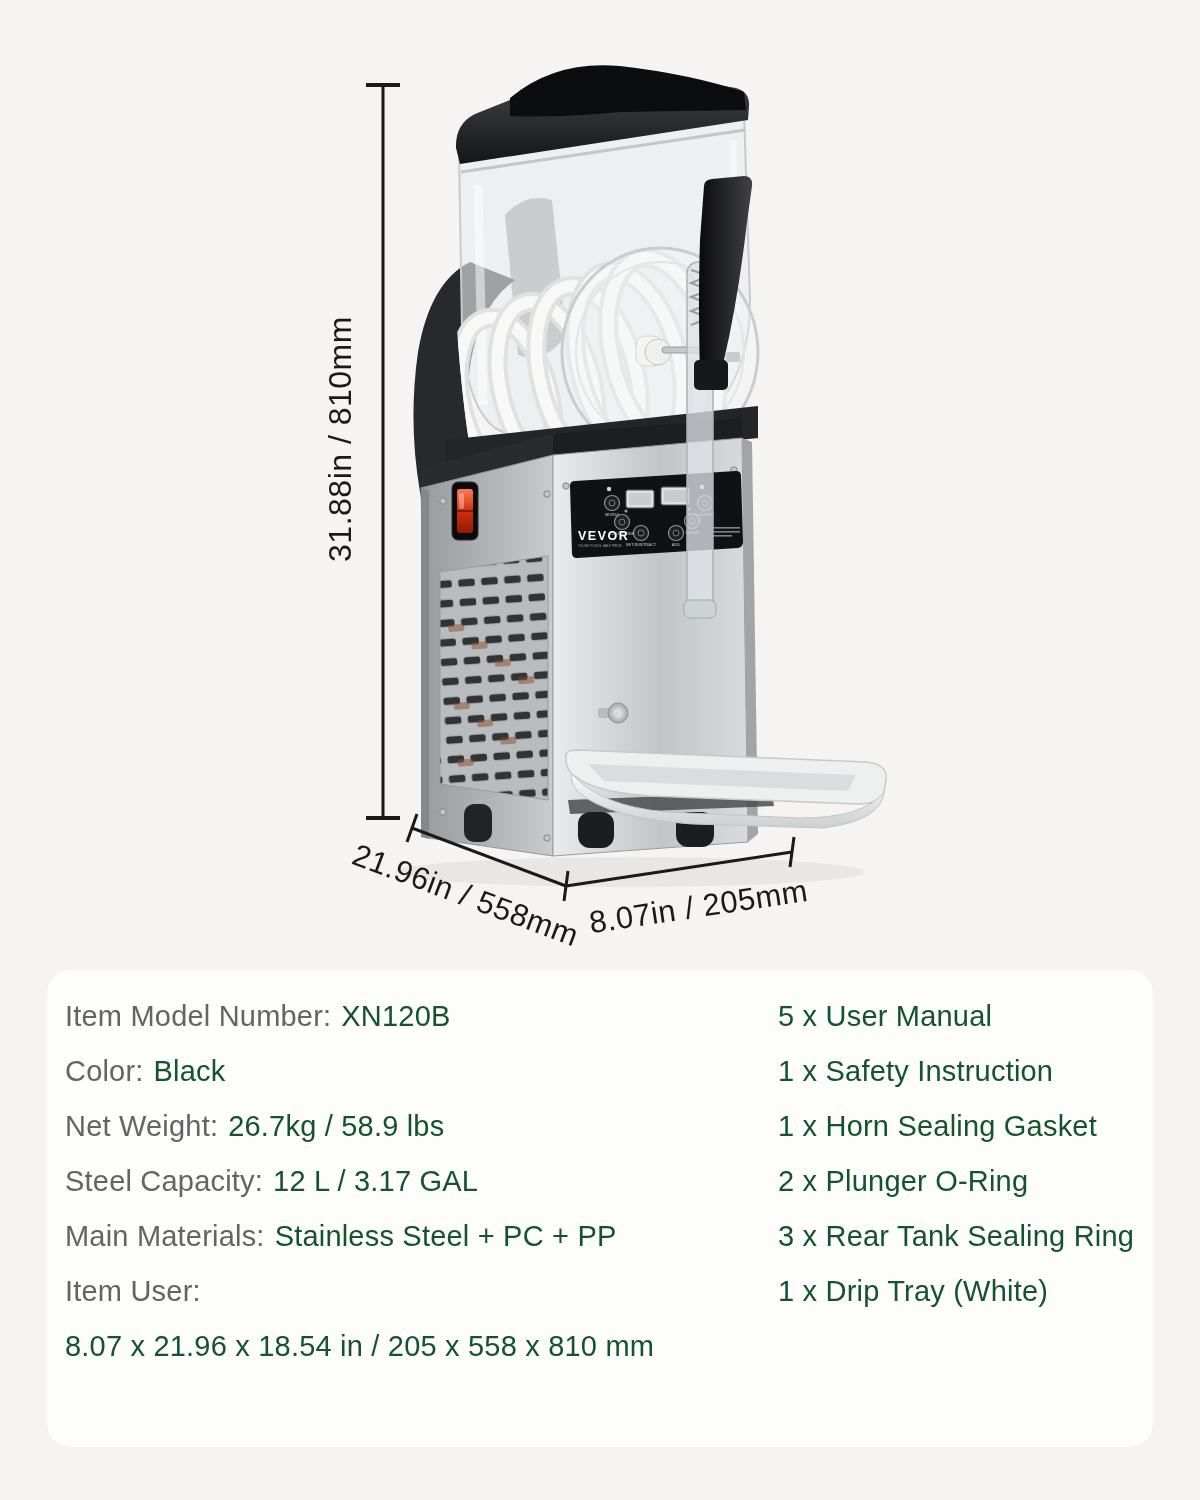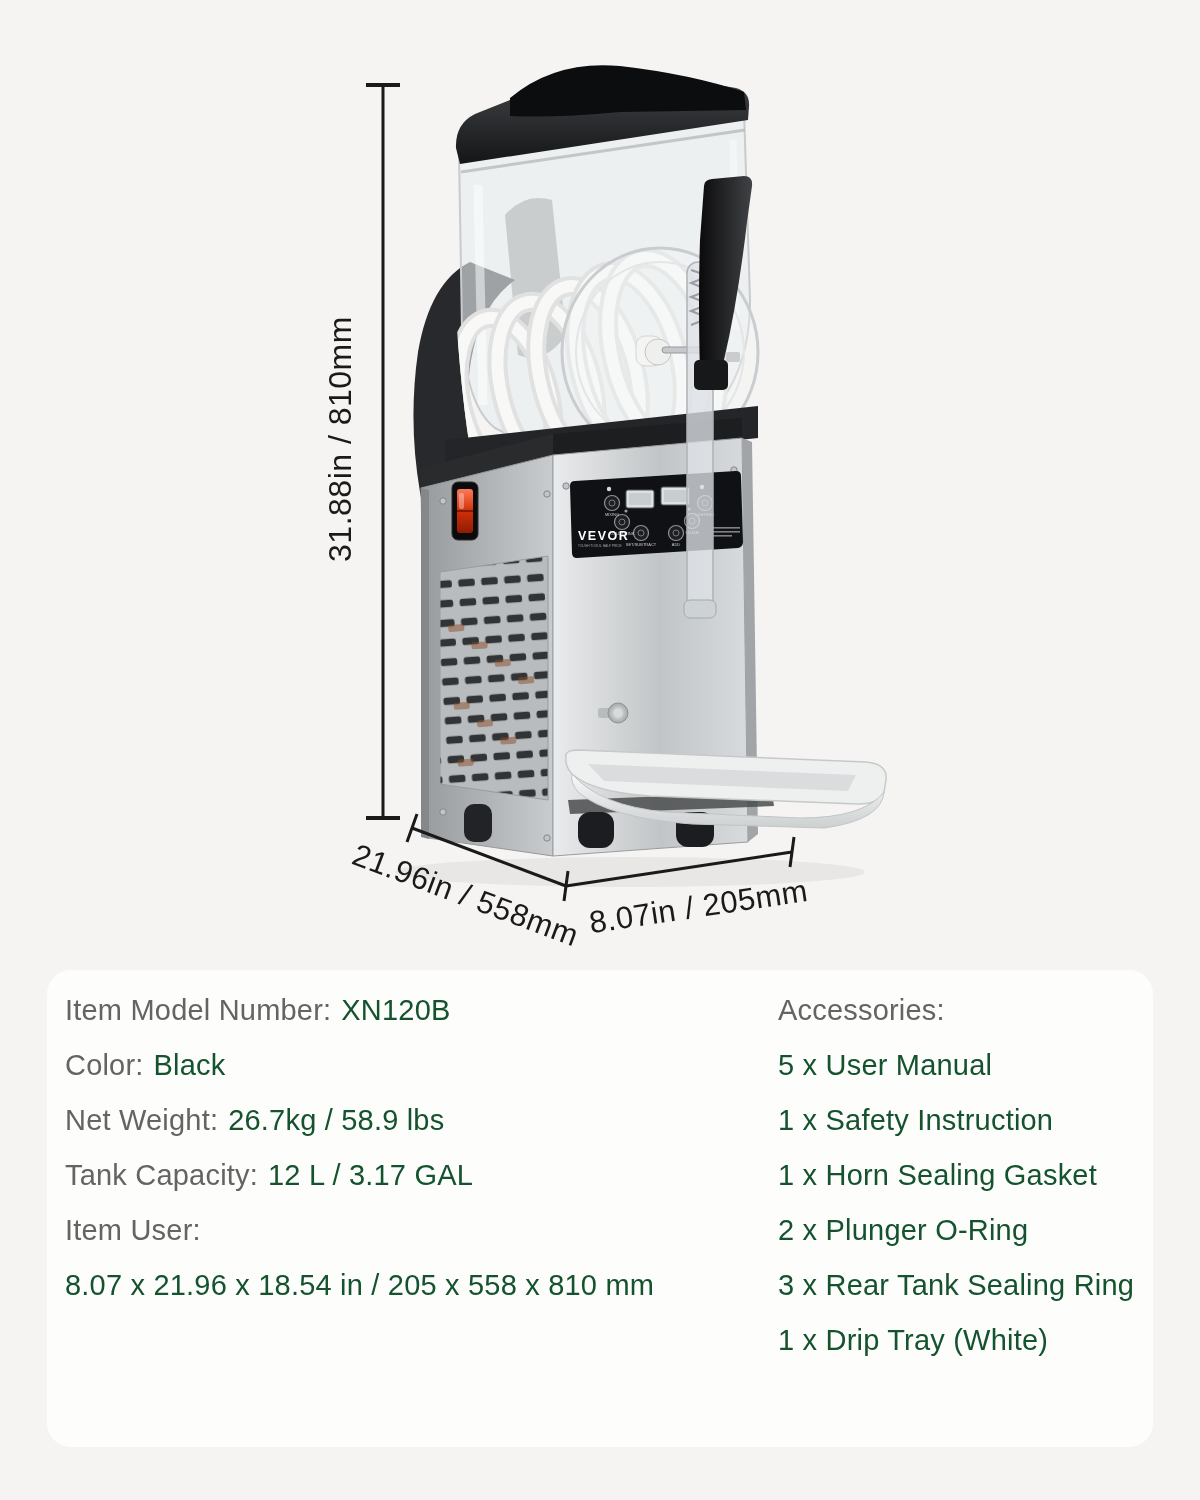--- a/index.html
+++ b/index.html
@@ -7,21 +7,21 @@
     width:1200px;height:1500px;position:relative;overflow:hidden;
     background:#f5f4f2;
     font-family:"Liberation Sans", sans-serif;
   }
   .hero{position:absolute;left:0;top:0;width:1104px;height:960px;}
   .hero svg{display:block;}
   .spec-card{
     position:absolute;left:47px;top:970px;width:1106px;height:477px;
     background:#fdfdfc;border-radius:24px;
   }
-  .spec-col{position:absolute;top:13px;display:flex;flex-direction:column;}
+  .spec-col{position:absolute;top:19px;display:flex;flex-direction:column;}
   .spec-col.left{left:18px;width:690px;}
   .spec-col.right{left:731px;width:360px;}
   .spec-row{height:55px;display:flex;align-items:center;font-size:29px;letter-spacing:0.2px;white-space:nowrap;}
   .spec-label{color:#646464;}
   .spec-label:not(:empty){margin-right:10px;}
   .spec-value{color:#14532d;}
   .dim-text{fill:#1a1a1a;letter-spacing:0.5px;}
 </style>
 </head>
 <body>
@@ -257,38 +257,38 @@
       </div>
     <div class="spec-row">
         <span class="spec-label">Color:</span>
         <span class="spec-value">Black</span>
       </div>
     <div class="spec-row">
         <span class="spec-label">Net Weight:</span>
         <span class="spec-value">26.7kg / 58.9 lbs</span>
       </div>
     <div class="spec-row">
-        <span class="spec-label">Tank Capacity:</span>
+        <span class="spec-label">Steel Capacity:</span>
         <span class="spec-value">12 L / 3.17 GAL</span>
+      </div>
+    <div class="spec-row">
+        <span class="spec-label">Main Materials:</span>
+        <span class="spec-value">Stainless Steel + PC + PP</span>
       </div>
     <div class="spec-row">
         <span class="spec-label">Item User:</span>
         <span class="spec-value"></span>
       </div>
     <div class="spec-row">
         <span class="spec-label"></span>
         <span class="spec-value">8.07 x 21.96 x 18.54 in /  205 x 558 x 810 mm</span>
       </div>
   </div>
   <div class="spec-col right">
     <div class="spec-row">
-        <span class="spec-label">Accessories:</span>
-        <span class="spec-value"></span>
-      </div>
-    <div class="spec-row">
         <span class="spec-label"></span>
         <span class="spec-value">5 x User Manual</span>
       </div>
     <div class="spec-row">
         <span class="spec-label"></span>
         <span class="spec-value">1 x Safety Instruction</span>
       </div>
     <div class="spec-row">
         <span class="spec-label"></span>
         <span class="spec-value">1 x Horn Sealing Gasket</span>

